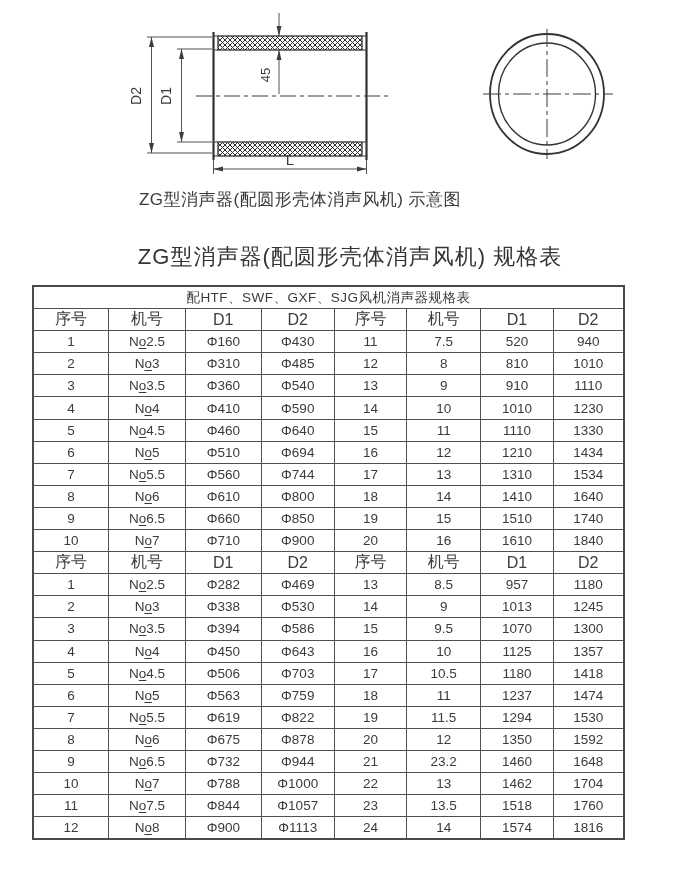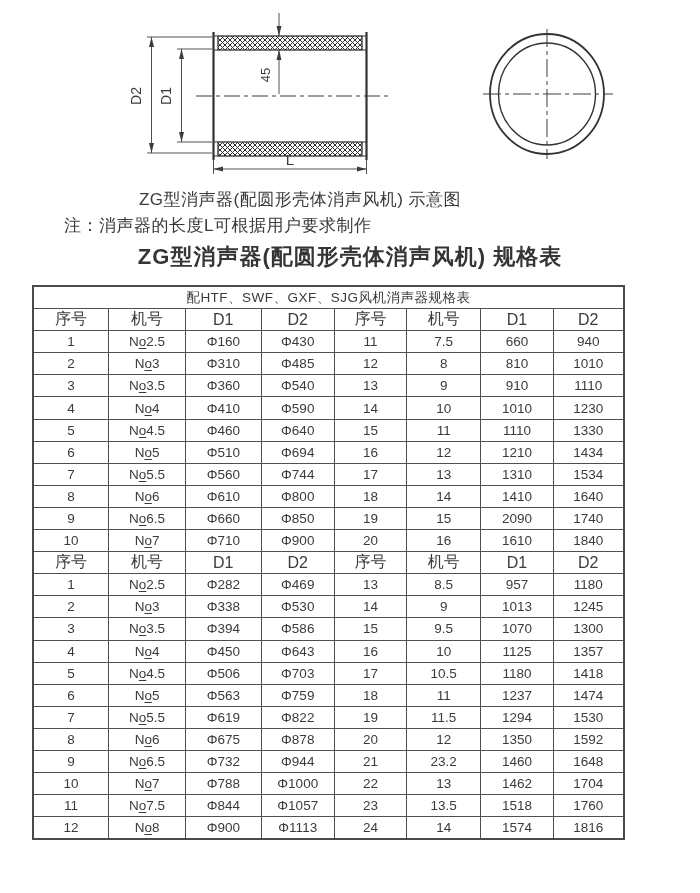--- a/index.html
+++ b/index.html
@@ -18,21 +18,21 @@
   .fig-caption {
     position: absolute; top: 188px; left: 0; width: 600px;
     text-align: center; font-size: 17px; letter-spacing: 0.5px; color: #3a3a3a;
   }
   .fig-note {
     position: absolute; top: 214px; left: 64px;
     font-size: 17px; letter-spacing: 0.5px; color: #3a3a3a;
   }
   .page-title {
     position: absolute; top: 242px; left: 0; width: 700px;
-    text-align: center; font-size: 22px; font-weight: 700;
+    text-align: center; font-size: 22px; font-weight: 400;
     letter-spacing: 1px; color: #353535;
   }
 
   
   .table-wrap { position: absolute; top: 285px; left: 32px; width: 593px; }
   table.spec {
     width: 100%; border-collapse: collapse; table-layout: fixed;
     border: 2px solid #4a4a4a;
   }
   table.spec td, table.spec th {
@@ -90,21 +90,20 @@
     <line x1="213.5" y1="169" x2="366.5" y2="169" stroke="#3c3c3c" stroke-width="0.9" marker-start="url(#arr)" marker-end="url(#arr)"></line>
     <text x="290" y="165" text-anchor="middle" font-size="15" fill="#3a3a3a">L</text>
 
     <ellipse cx="547" cy="94" rx="57" ry="60" fill="none" stroke="#333" stroke-width="1.8"></ellipse>
     <ellipse cx="547" cy="94" rx="48.5" ry="51" fill="none" stroke="#333" stroke-width="1.4"></ellipse>
     <line x1="483" y1="94" x2="613" y2="94" stroke="#3c3c3c" stroke-width="1" stroke-dasharray="18 4 4 4"></line>
     <line x1="547" y1="29" x2="547" y2="159" stroke="#3c3c3c" stroke-width="1" stroke-dasharray="18 4 4 4"></line>
   </svg>
 
   <div class="fig-caption">ZG型消声器(配圆形壳体消声风机) 示意图</div>
-  <div class="fig-note">注：消声器的长度L可根据用户要求制作</div>
   <div class="page-title">ZG型消声器(配圆形壳体消声风机) 规格表</div>
 
   <div class="table-wrap">
     <table class="spec">
       <colgroup>
         <col style="width:12.8%">
           <col style="width:13%">
           <col style="width:12.8%">
           <col style="width:12.4%">
         <col style="width:12.2%">
@@ -126,21 +125,21 @@
             <th class="col-header">D1</th>
             <th class="col-header">D2</th>
           </tr>
           <tr>
             <td class="data-cell">1</td>
             <td class="data-cell">N<span class="uo">o</span>2.5</td>
             <td class="data-cell">Φ160</td>
             <td class="data-cell">Φ430</td>
             <td class="data-cell">11</td>
             <td class="data-cell">7.5</td>
-            <td class="data-cell">660</td>
+            <td class="data-cell">520</td>
             <td class="data-cell">940</td>
           </tr>
           <tr>
             <td class="data-cell">2</td>
             <td class="data-cell">N<span class="uo">o</span>3</td>
             <td class="data-cell">Φ310</td>
             <td class="data-cell">Φ485</td>
             <td class="data-cell">12</td>
             <td class="data-cell">8</td>
             <td class="data-cell">810</td>
@@ -206,21 +205,21 @@
             <td class="data-cell">1410</td>
             <td class="data-cell">1640</td>
           </tr>
           <tr>
             <td class="data-cell">9</td>
             <td class="data-cell">N<span class="uo">o</span>6.5</td>
             <td class="data-cell">Φ660</td>
             <td class="data-cell">Φ850</td>
             <td class="data-cell">19</td>
             <td class="data-cell">15</td>
-            <td class="data-cell">2090</td>
+            <td class="data-cell">1510</td>
             <td class="data-cell">1740</td>
           </tr>
           <tr>
             <td class="data-cell">10</td>
             <td class="data-cell">N<span class="uo">o</span>7</td>
             <td class="data-cell">Φ710</td>
             <td class="data-cell">Φ900</td>
             <td class="data-cell">20</td>
             <td class="data-cell">16</td>
             <td class="data-cell">1610</td>

